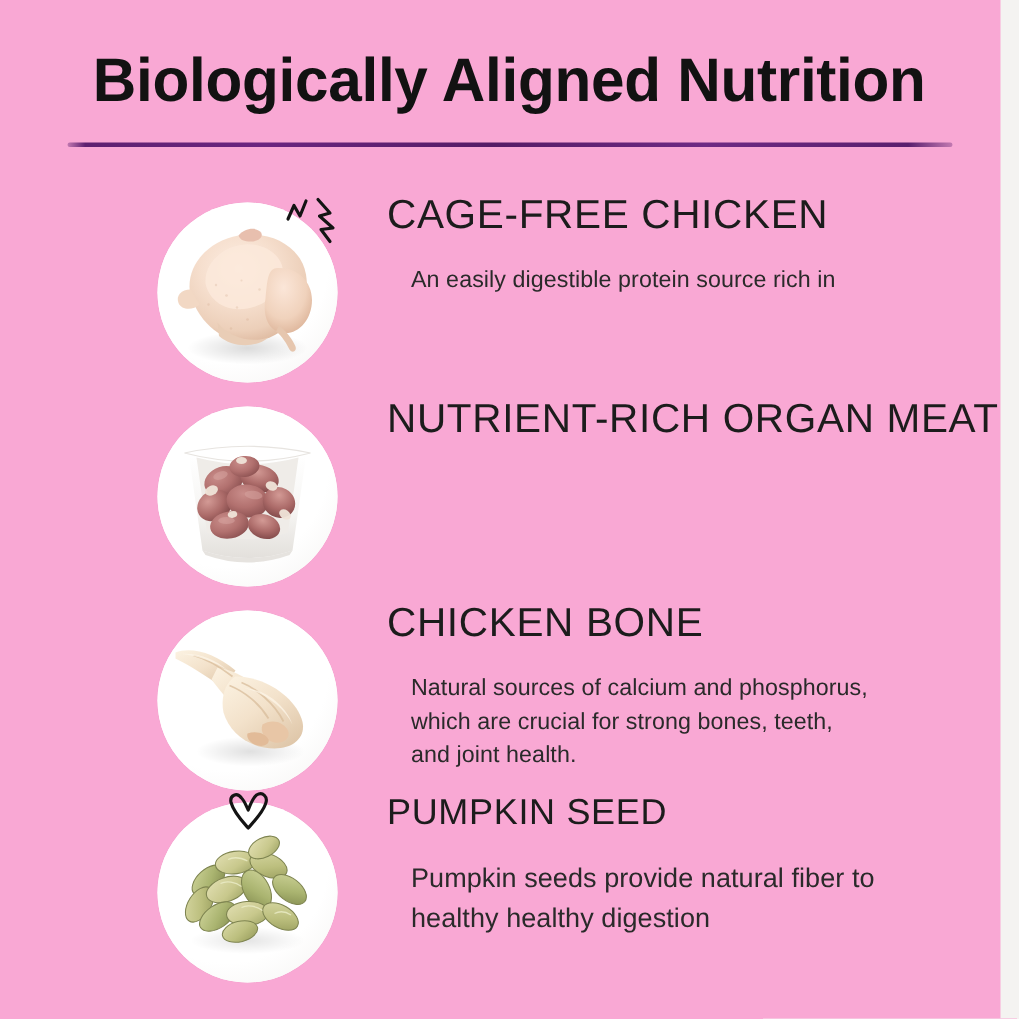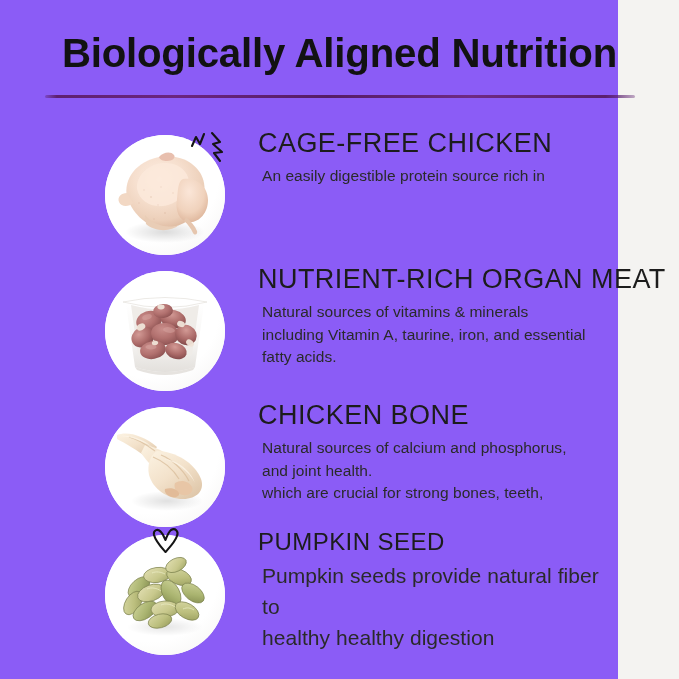--- a/index.html
+++ b/index.html
@@ -8,23 +8,23 @@
   }
   body {
     width: 679px;
     height: 679px;
     background: #f4f3f1;
     font-family: "Liberation Sans", sans-serif;
     overflow: hidden;
   }
   .page {
     position: relative;
-    width: 618px;
+    width: 667px;
     height: 679px;
-    background: #8b5cf6;
+    background: #f9a8d4;
   }
 
   
   .title-wrap {
     position: absolute;
     left: 0;
     top: 30px;
     width: 679px;
     text-align: center;
   }
@@ -127,25 +127,25 @@
     line-height: 1.18;
     margin: 0 0 5px 0;
     white-space: nowrap;
   }
   .item-body {
     font-family: "Liberation Sans", sans-serif;
     font-size: 15.5px;
     font-weight: normal;
     color: #2a2a2a;
     line-height: 1.47;
-    margin: 4px;
+    margin: 16px;
     letter-spacing: 0.05px;
   }
   .item-4 .item-head { font-size: 24px; }
-  .item-4 .item-body { font-size: 21px; }
+  .item-4 .item-body { font-size: 18px; }
   .item-body .ln { display: block; }
 </style>
 </head>
 <body>
 
 <div class="page">
 
   <div class="title-wrap">
     <h1 class="title">Biologically Aligned Nutrition</h1>
   </div>
@@ -267,25 +267,20 @@
             <ellipse cx="64" cy="59" rx="6" ry="2.8" transform="rotate(8 64 59)"></ellipse>
             <ellipse cx="46" cy="76" rx="5.5" ry="2.4"></ellipse>
           </g>
 
           <path d="M30 96 Q60 106 90 96 L88 99 Q60 109 32 99 Z" fill="#ddd9d4" opacity="0.75"></path>
         </svg>
       </div>
     </div>
     <div class="copy">
       <h2 class="item-head">NUTRIENT-RICH ORGAN MEAT</h2>
-      <p class="item-body">
-        <span class="ln">Natural sources of vitamins &amp; minerals</span>
-        <span class="ln">including Vitamin A, taurine, iron, and essential</span>
-        <span class="ln">fatty acids.</span>
-      </p>
     </div>
   </div>
 
   <div class="item item-3">
     <div class="thumb">
       <div class="disc">
         <svg class="art" viewBox="0 0 120 120" xmlns="http://www.w3.org/2000/svg">
           <defs>
             <linearGradient id="wingG" x1="0.1" y1="0" x2="0.9" y2="1">
               <stop offset="0%" stop-color="#fbf1e0"></stop>
@@ -316,22 +311,22 @@
 
           <path d="M58 52 C70 54 84 64 90 76 C86 64 72 52 58 52 Z" fill="#fdf6ea" opacity="0.7"></path>
           <path d="M16 29 C26 28 38 32 47 40 C38 34 26 30 16 29 Z" fill="#fdf6ea" opacity="0.7"></path>
         </svg>
       </div>
     </div>
     <div class="copy">
       <h2 class="item-head">CHICKEN BONE</h2>
       <p class="item-body">
         <span class="ln">Natural sources of calcium and phosphorus,</span>
+        <span class="ln">which are crucial for strong bones, teeth,</span>
         <span class="ln">and joint health.</span>
-        <span class="ln">which are crucial for strong bones, teeth,</span>
       </p>
     </div>
   </div>
 
   <div class="item item-4">
     <div class="thumb">
       <div class="disc">
         <svg class="art" viewBox="0 0 120 120" xmlns="http://www.w3.org/2000/svg">
           <defs>
             <linearGradient id="seedA" x1="0" y1="0" x2="1" y2="1">

